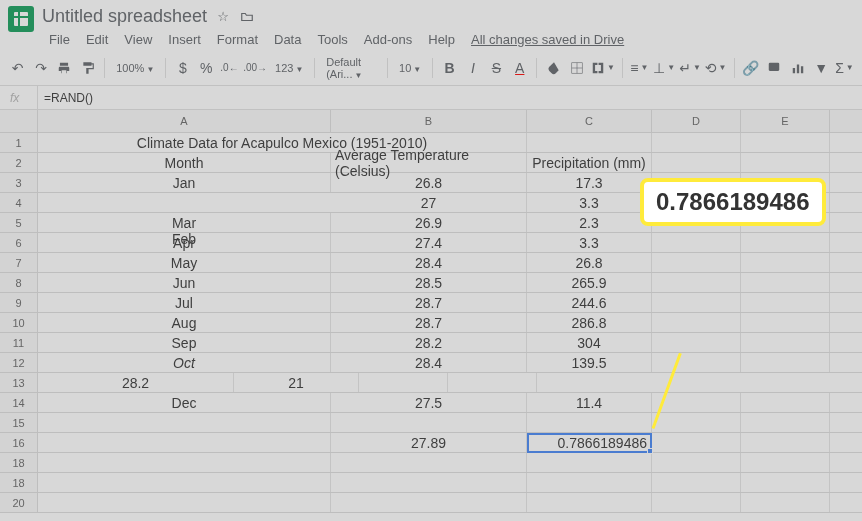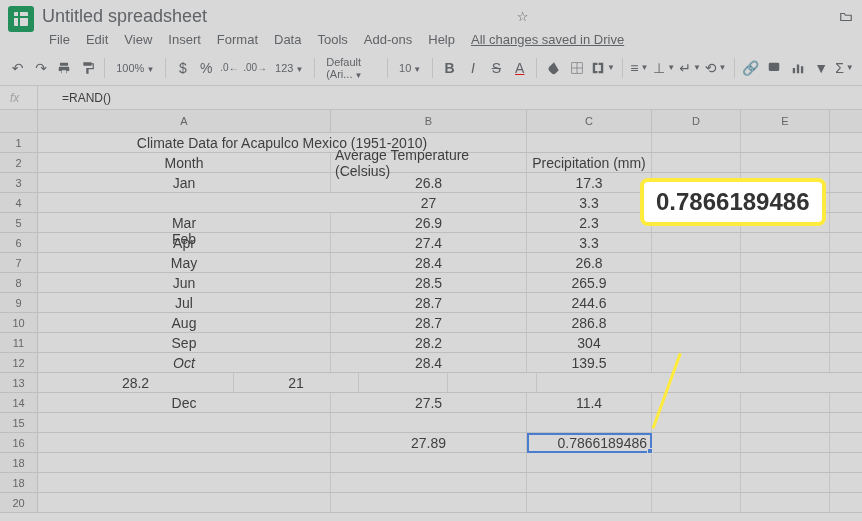--- a/index.html
+++ b/index.html
@@ -5,35 +5,35 @@
 * { margin: 0; padding: 0; box-sizing: border-box; }
 body { font-family: Arial, sans-serif; font-size: 13px; background: #fff; position: relative; overflow: hidden; width: 862px; height: 521px; }
 .overlay { position: absolute; inset: 0; background: rgba(100,100,100,0.25); z-index: 100; pointer-events: none; }
 .header { display: flex; align-items: flex-start; padding: 6px 8px 0 8px; }
 .logo { width: 26px; height: 26px; background: #0f9d58; border-radius: 3px; margin-right: 8px; display: flex; align-items: center; justify-content: center; }
 .logo-inner { width: 14px; height: 14px; background: #fff; border-radius: 1px; position: relative; }
 .logo-inner::before, .logo-inner::after { content: ''; position: absolute; background: #0f9d58; }
 .logo-inner::before { top: 4px; left: 0; right: 0; height: 2px; }
 .logo-inner::after { left: 4px; top: 0; bottom: 0; width: 2px; }
 .title-area { flex: 1; }
-.title-row { display: flex; align-items: center; gap: 8px; justify-content: space-between; }
+.title-row { display: flex; align-items: center; gap: 8px; }
 .doc-title { font-size: 18px; color: #5f6368; }
 .star-icon, .folder-icon { width: 16px; height: 16px; color: #5f6368; display: flex; align-items: center; justify-content: center; }
 .menubar { display: flex; gap: 2px; margin-top: 2px; font-size: 13px; color: #5f6368; }
 .menu-item { padding: 3px 7px; cursor: pointer; }
 .drive-status { color: #5f6368; text-decoration: underline; font-size: 13px; padding: 3px 7px; }
 .toolbar { display: flex; align-items: center; padding: 4px 8px; border-bottom: 1px solid #e0e0e0; gap: 4px; height: 36px; }
 .tb-btn { width: 24px; height: 24px; display: flex; align-items: center; justify-content: center; color: #5f6368; font-size: 14px; }
 .tb-sep { width: 1px; height: 20px; background: #e0e0e0; margin: 0 3px; }
 .tb-text { font-size: 11px; color: #5f6368; padding: 0 4px; }
 .tb-zoom { font-size: 11px; color: #5f6368; padding: 0 4px; }
 .dropdown-arrow { font-size: 8px; margin-left: 2px; }
 .formula-bar { display: flex; align-items: center; border-bottom: 1px solid #e0e0e0; height: 24px; }
 .fx-label { font-style: italic; color: #b7b7b7; font-size: 12px; padding: 0 10px; border-right: 1px solid #e0e0e0; height: 100%; display: flex; align-items: center; width: 38px; }
-.formula-input { flex: 1; padding: 0 6px; font-size: 12px; color: #333; height: 100%; display: flex; align-items: center; margin-left: 18px; }
+.formula-input { flex: 1; padding: 0 6px; font-size: 12px; color: #333; height: 100%; display: flex; align-items: center; }
 .sheet { position: relative; }
 .col-headers { display: flex; height: 23px; border-bottom: 1px solid #ddd; background: #f8f8f8; }
 .corner { width: 38px; border-right: 1px solid #ddd; background: #f8f8f8; }
 .col-h { border-right: 1px solid #ddd; display: flex; align-items: center; justify-content: center; font-size: 11px; color: #666; }
 .col-A { width: 293px; }
 .col-B { width: 196px; }
 .col-C { width: 125px; }
 .col-D { width: 89px; }
 .col-E { width: 89px; }
 .grid { position: relative; }

